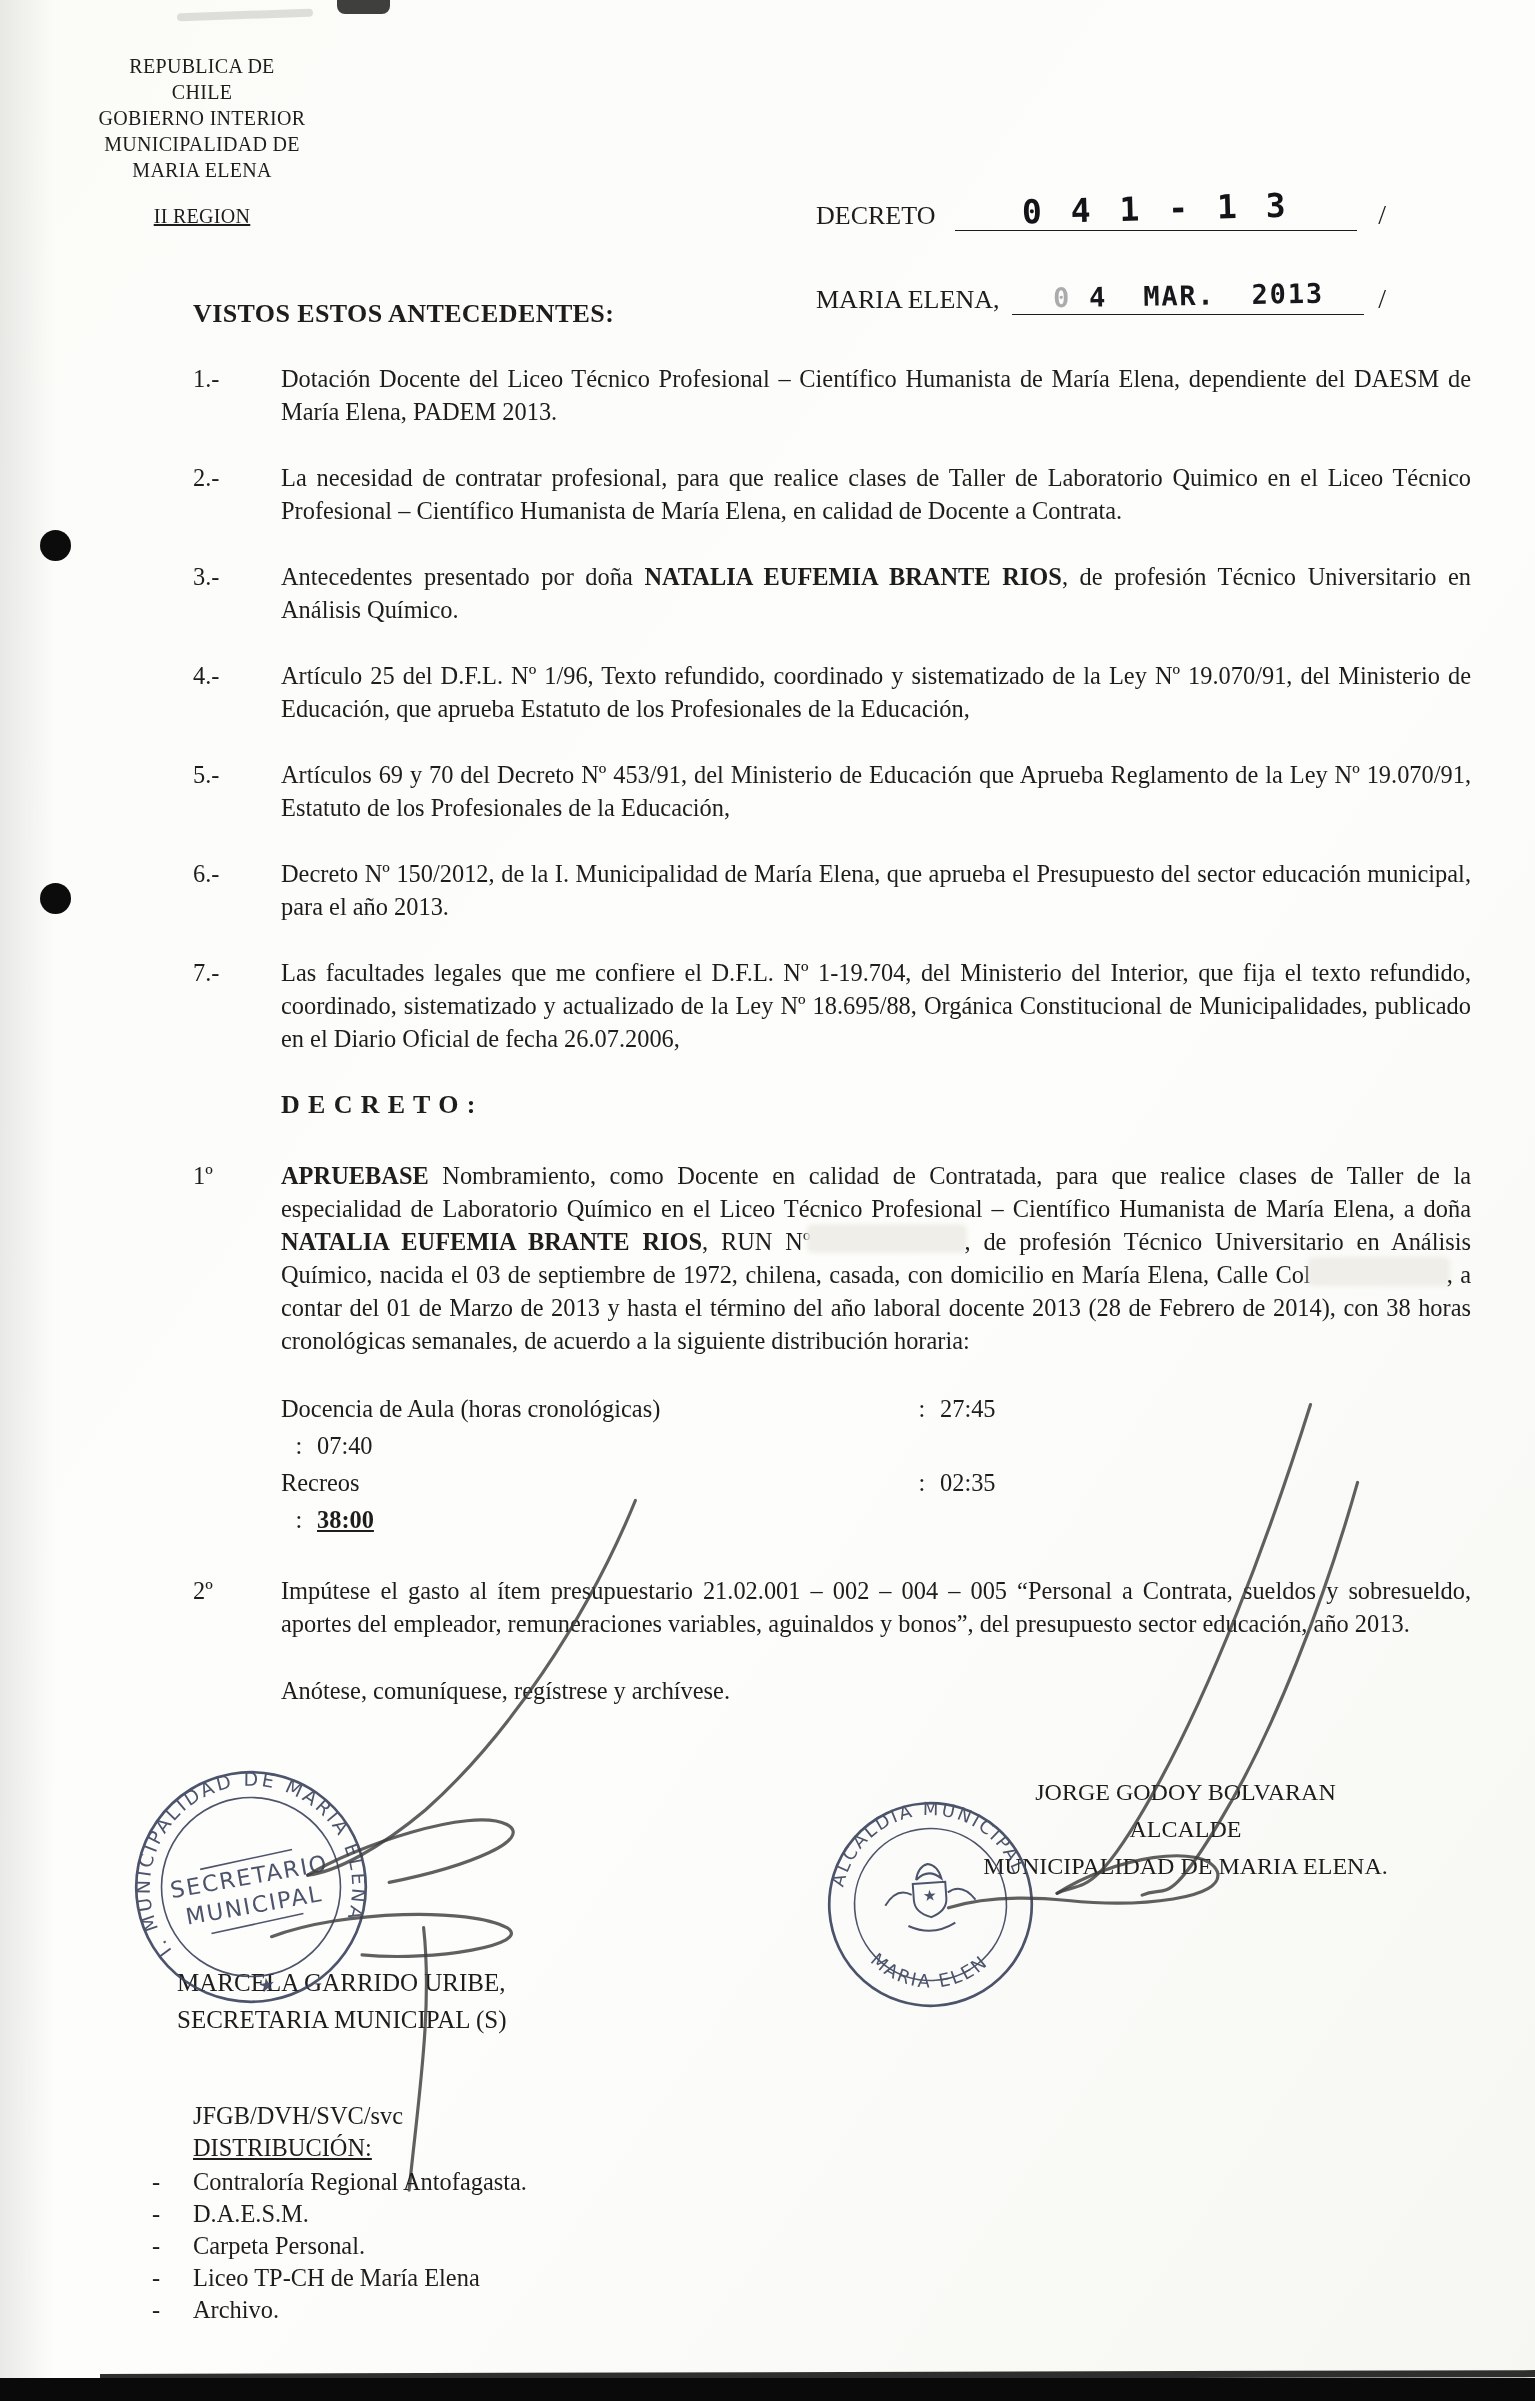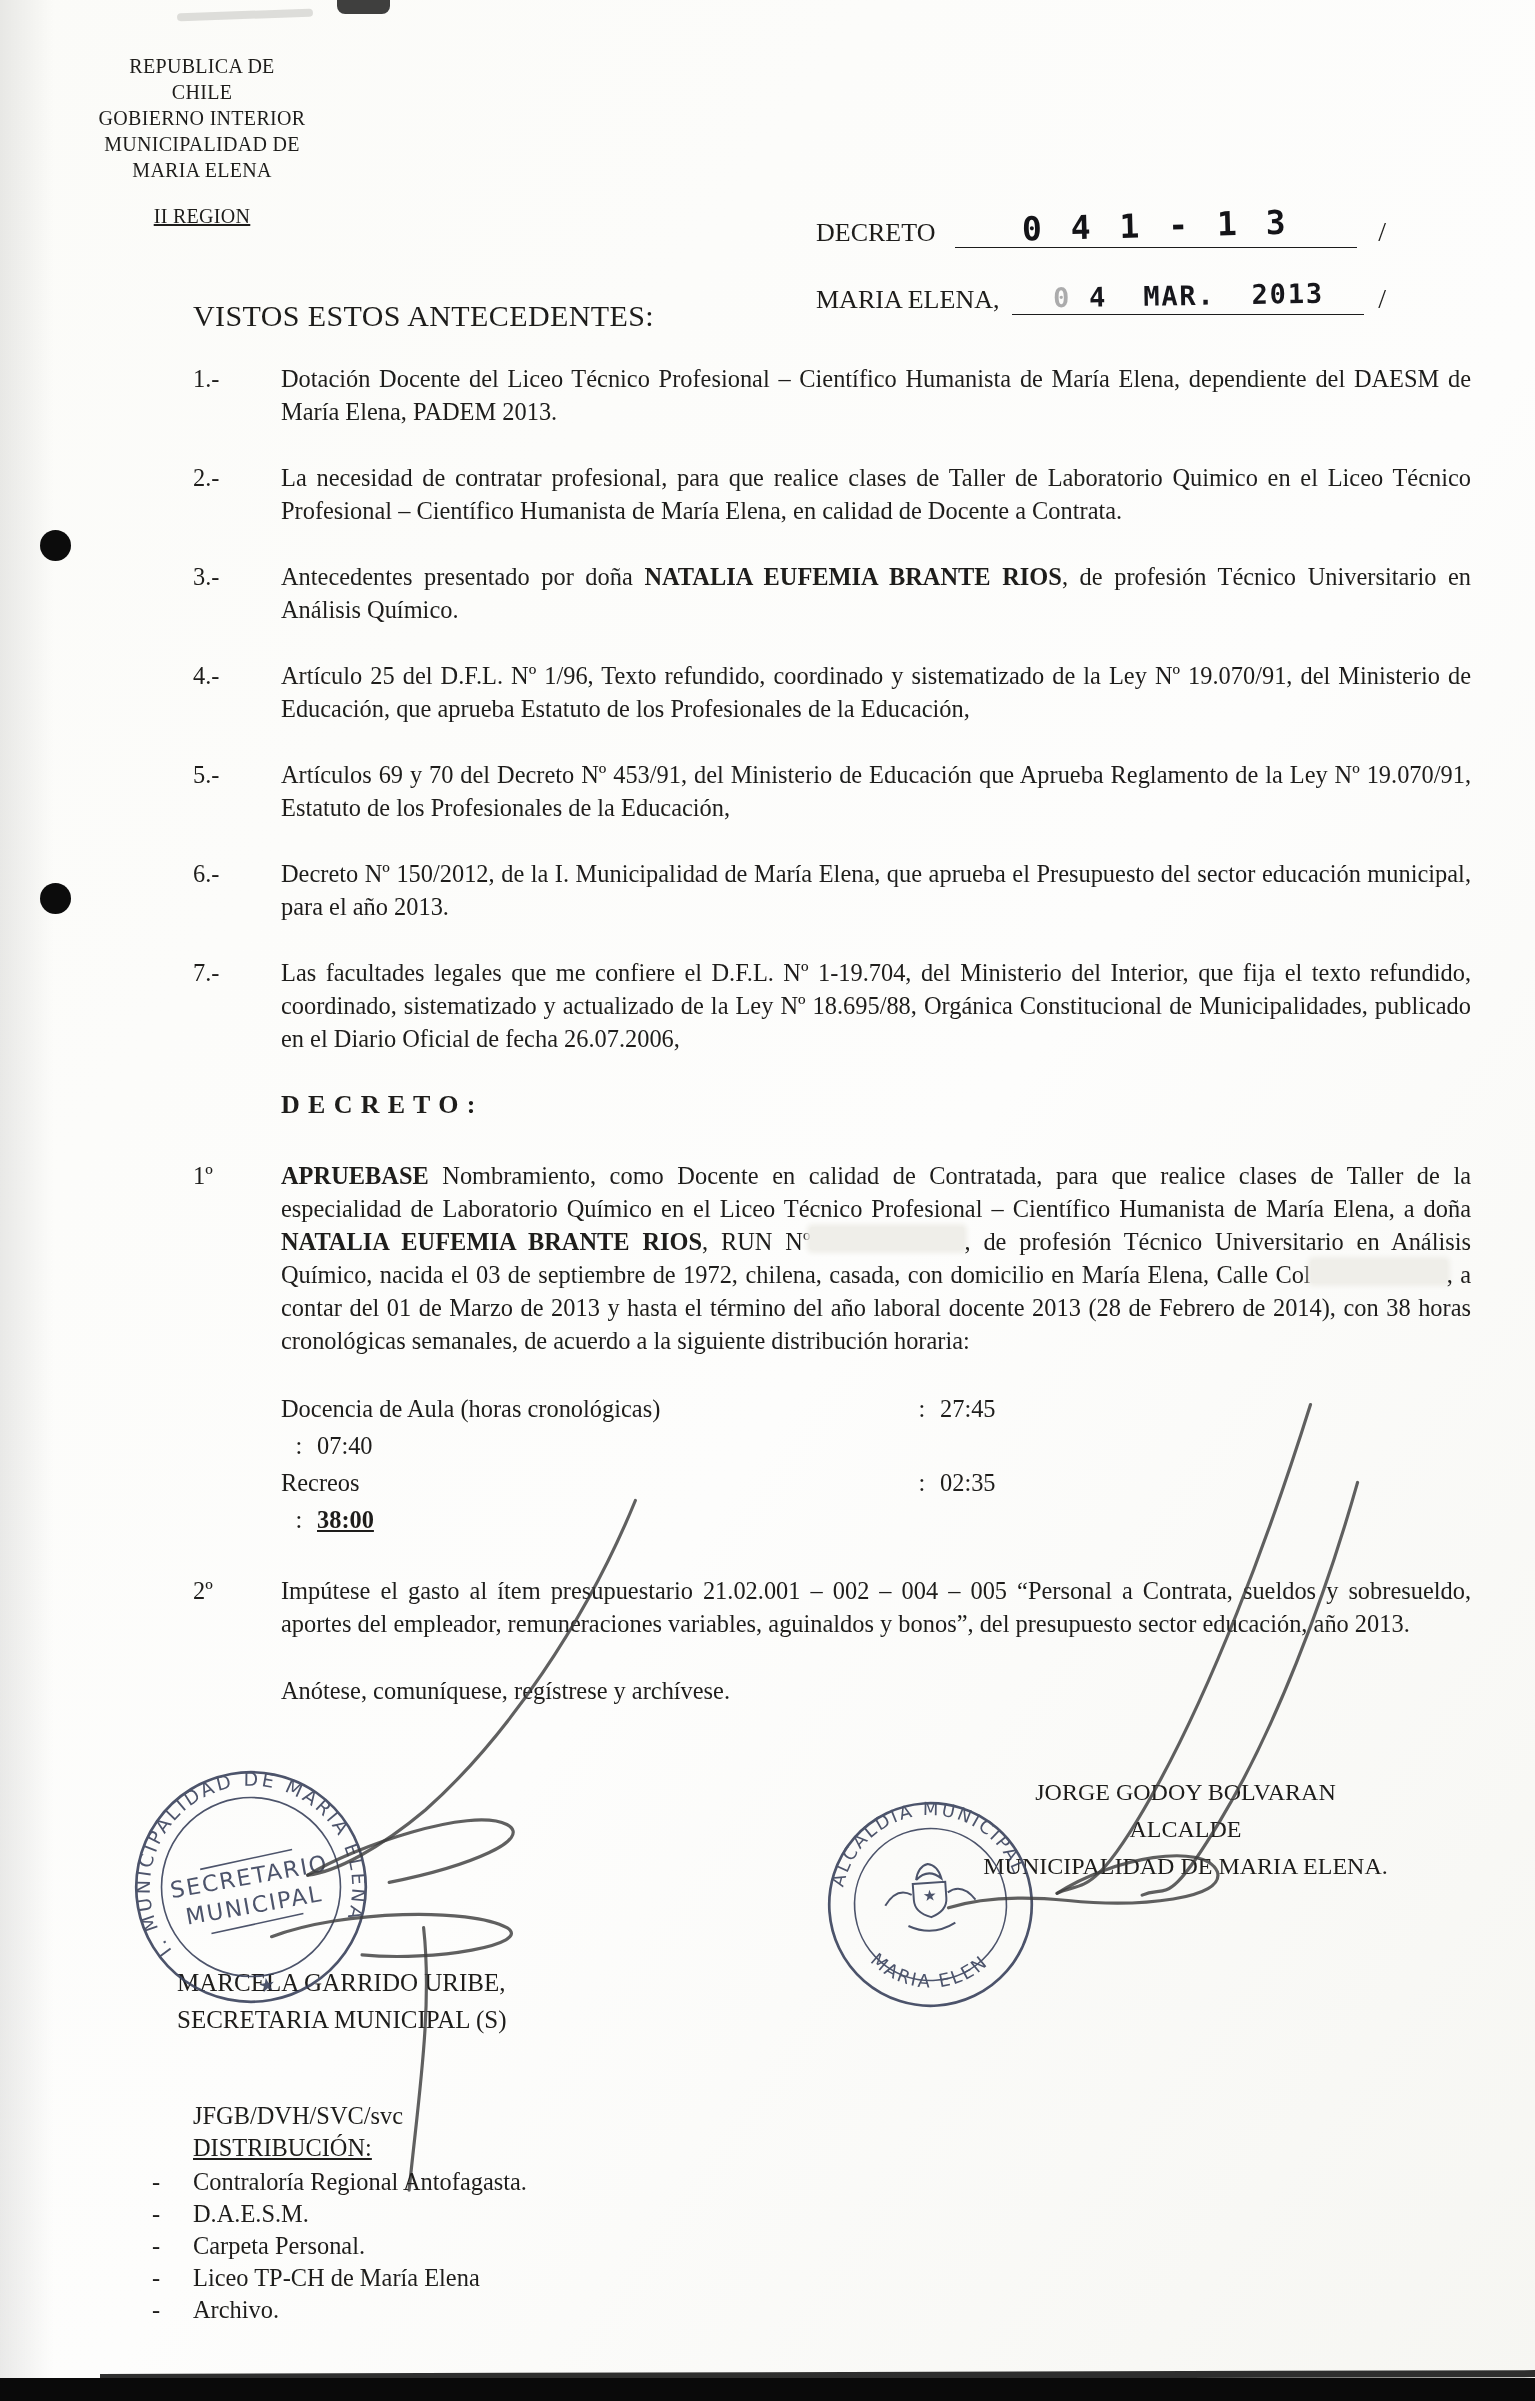--- a/index.html
+++ b/index.html
@@ -31,21 +31,21 @@
     position:absolute; left:98px; top:53px; width:208px;
     text-align:center; font-size:20px; line-height:26px; letter-spacing:0.3px;
   }
   .letterhead .region { text-decoration:underline; margin-top:20px; }
 
   
   .decree-row {
     position:absolute; left:816px; width:570px; height:47px;
     display:flex; align-items:flex-end; font-size:26px;
   }
-  .decree-row.row1 { top:201px;gap:7px; }
+  .decree-row.row1 { top:184px;gap:7px; }
   .decree-row.row2 { top:268px; }
   .fill-line {
     flex:1; margin-left:12.7px; border-bottom:1.8px solid #1c1c1c;
     text-align:center; position:relative; padding-bottom:1.8px;
   }
   .stamp-number {
     display:inline-block;
     font-family:"DejaVu Sans Mono", monospace; font-weight:bold;
     font-size:33px; letter-spacing:4.5px; color:#141418;
     transform:rotate(-1.5deg); white-space:pre;
@@ -53,21 +53,21 @@
   .date-stamp {
     display:inline-block;
     font-family:"DejaVu Sans Mono", monospace; font-weight:bold;
     font-size:27px; letter-spacing:1.8px; color:#17171c;
     transform:rotate(-1deg); white-space:pre;
   }
   .date-stamp::first-letter { opacity:.35; }
   .slash { margin-left:14.5px; font-size:28px; }
 
   
-  .vistos { position:absolute; left:193px; top:299px; font-size:30px; letter-spacing:0.4px; }
+  .vistos { position:absolute; left:193px; top:299px; font-size:26px; letter-spacing:0.4px;font-weight:bold; }
 
   .content {
     position:absolute; left:193px; top:362px; width:1278px;
     font-size:24.4px; line-height:33px;
   }
   .item { display:flex; margin-bottom:33px; }
   .item .num { flex:0 0 88px; }
   .item .text { flex:1; text-align:justify; }
   .b { font-weight:bold;margin-top:12px; }
 

